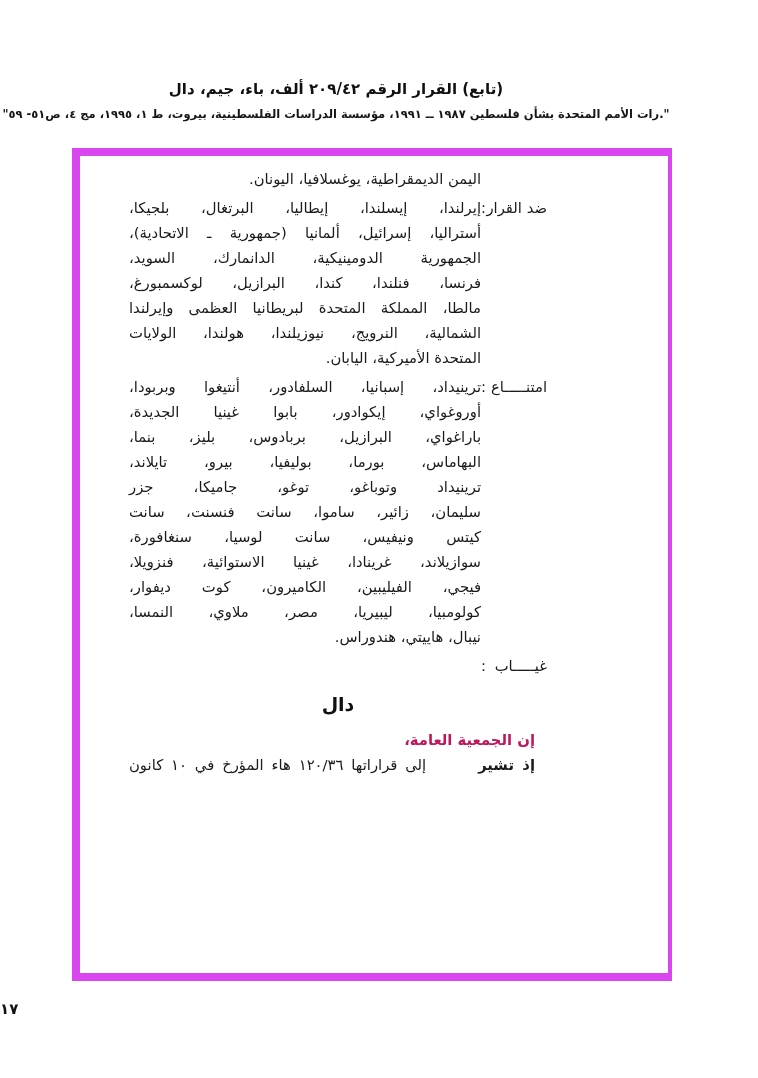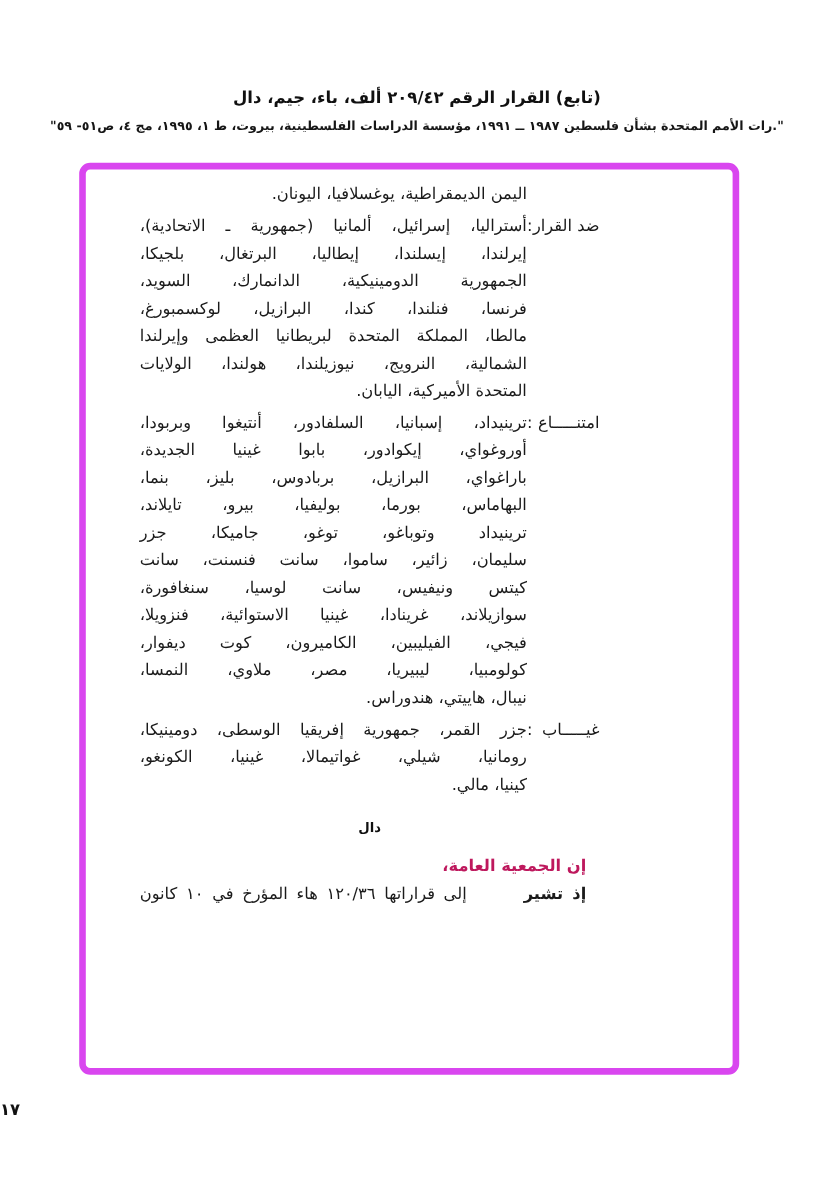--- a/index.html
+++ b/index.html
@@ -1,34 +1,34 @@
 <!DOCTYPE html>
 <html lang="ar"><head>
 <meta charset="utf-8">
 <style>
   html,body{margin:0;padding:0;background:#ffffff;}
-  .page{position:relative;width:758px;height:1078px;background:#ffffff;overflow:hidden;
+  .page{position:relative;width:672px;height:1078px;background:#ffffff;overflow:hidden;
         font-family:"DejaVu Sans",sans-serif;color:#141414;}
   .doc-title{position:absolute;top:80px;left:0;right:0;text-align:center;direction:rtl;
              font-size:15px;font-weight:bold;color:#101010;}
   .doc-footnote{position:absolute;top:107px;left:0;right:0;text-align:center;direction:rtl;
                 font-size:11.5px;font-weight:bold;color:#161616;}
   .frame{position:absolute;left:72px;top:148px;width:588px;height:817px;
-         border:6px solid #d946ef;border-radius:10px;background:#ffffff;}
+         border:8px solid #d946ef;border-radius:0;background:#ffffff;}
   .frame-content{position:absolute;top:10px;right:121px;width:418px;direction:rtl;
                  font-size:14.8px;line-height:25px;color:#1a1a1a;}
   .hang{margin-right:66px;}
   .rline{text-align:right;}
   .jline{text-align:justify;text-align-last:justify;}
   .entry{display:flex;align-items:flex-start;margin-top:4px;}
   .entry-label{width:66px;flex:0 0 66px;display:flex;justify-content:space-between;
                white-space:nowrap;}
   .entry-body{flex:1 1 auto;min-width:0;}
   .sec-heading{text-align:center;font-weight:bold;margin-top:14px;margin-bottom:10px;
-               font-size:12px;color:#101010;}
+               font-size:19px;color:#101010;}
   .assembly{font-weight:bold;text-align:right;padding-right:12px;margin-top:4px;color:#be185d;}
   .rec-first{padding-right:12px;}
   .b{font-weight:bold;margin-left:44px;}
   .page-number{position:absolute;top:1000px;left:0;right:0;text-align:left;
                font-size:15px;font-weight:bold;direction:rtl;color:#111111;}
 </style>
 </head>
 <body>
 
 <div class="page">
@@ -41,22 +41,22 @@
     <div class="frame-content">
 
       <div class="hang rline">اليمن الديمقراطية، يوغسلافيا، اليونان.</div>
 
       <div class="entry">
         <div class="entry-label">
           <span>ضد القرار</span>
           <span>:</span>
         </div>
         <div class="entry-body">
+          <div class="jline">إيرلندا، إيسلندا، إيطاليا، البرتغال، بلجيكا،</div>
           <div class="jline">أستراليا، إسرائيل، ألمانيا (جمهورية ـ الاتحادية)،</div>
-          <div class="jline">إيرلندا، إيسلندا، إيطاليا، البرتغال، بلجيكا،</div>
           <div class="jline">الجمهورية الدومينيكية، الدانمارك، السويد،</div>
           <div class="jline">فرنسا، فنلندا، كندا، البرازيل، لوكسمبورغ،</div>
           <div class="jline">مالطا، المملكة المتحدة لبريطانيا العظمى وإيرلندا</div>
           <div class="jline">الشمالية، النرويج، نيوزيلندا، هولندا، الولايات</div>
           <div class="rline">المتحدة الأميركية، اليابان.</div>
         </div>
       </div>
 
       <div class="entry">
         <div class="entry-label">
@@ -76,25 +76,20 @@
           <div class="jline">كولومبيا، ليبيريا، مصر، ملاوي، النمسا،</div>
           <div class="rline">نيبال، هاييتي، هندوراس.</div>
         </div>
       </div>
 
       <div class="entry">
         <div class="entry-label">
           <span>غيـــــاب</span>
           <span>:</span>
         </div>
-        <div class="entry-body">
-          <div class="jline">جزر القمر، جمهورية إفريقيا الوسطى، دومينيكا،</div>
-          <div class="jline">رومانيا، شيلي، غواتيمالا، غينيا، الكونغو،</div>
-          <div class="rline">كينيا، مالي.</div>
-        </div>
       </div>
 
       <div class="sec-heading">دال</div>
 
       <div class="assembly">إن الجمعية العامة،</div>
 
       <div>
         <div class="jline rec-first"><span class="b">إذ تشير</span><span> إلى قراراتها ١٢٠/٣٦ هاء المؤرخ في ١٠ كانون</span></div>
       </div>
 

